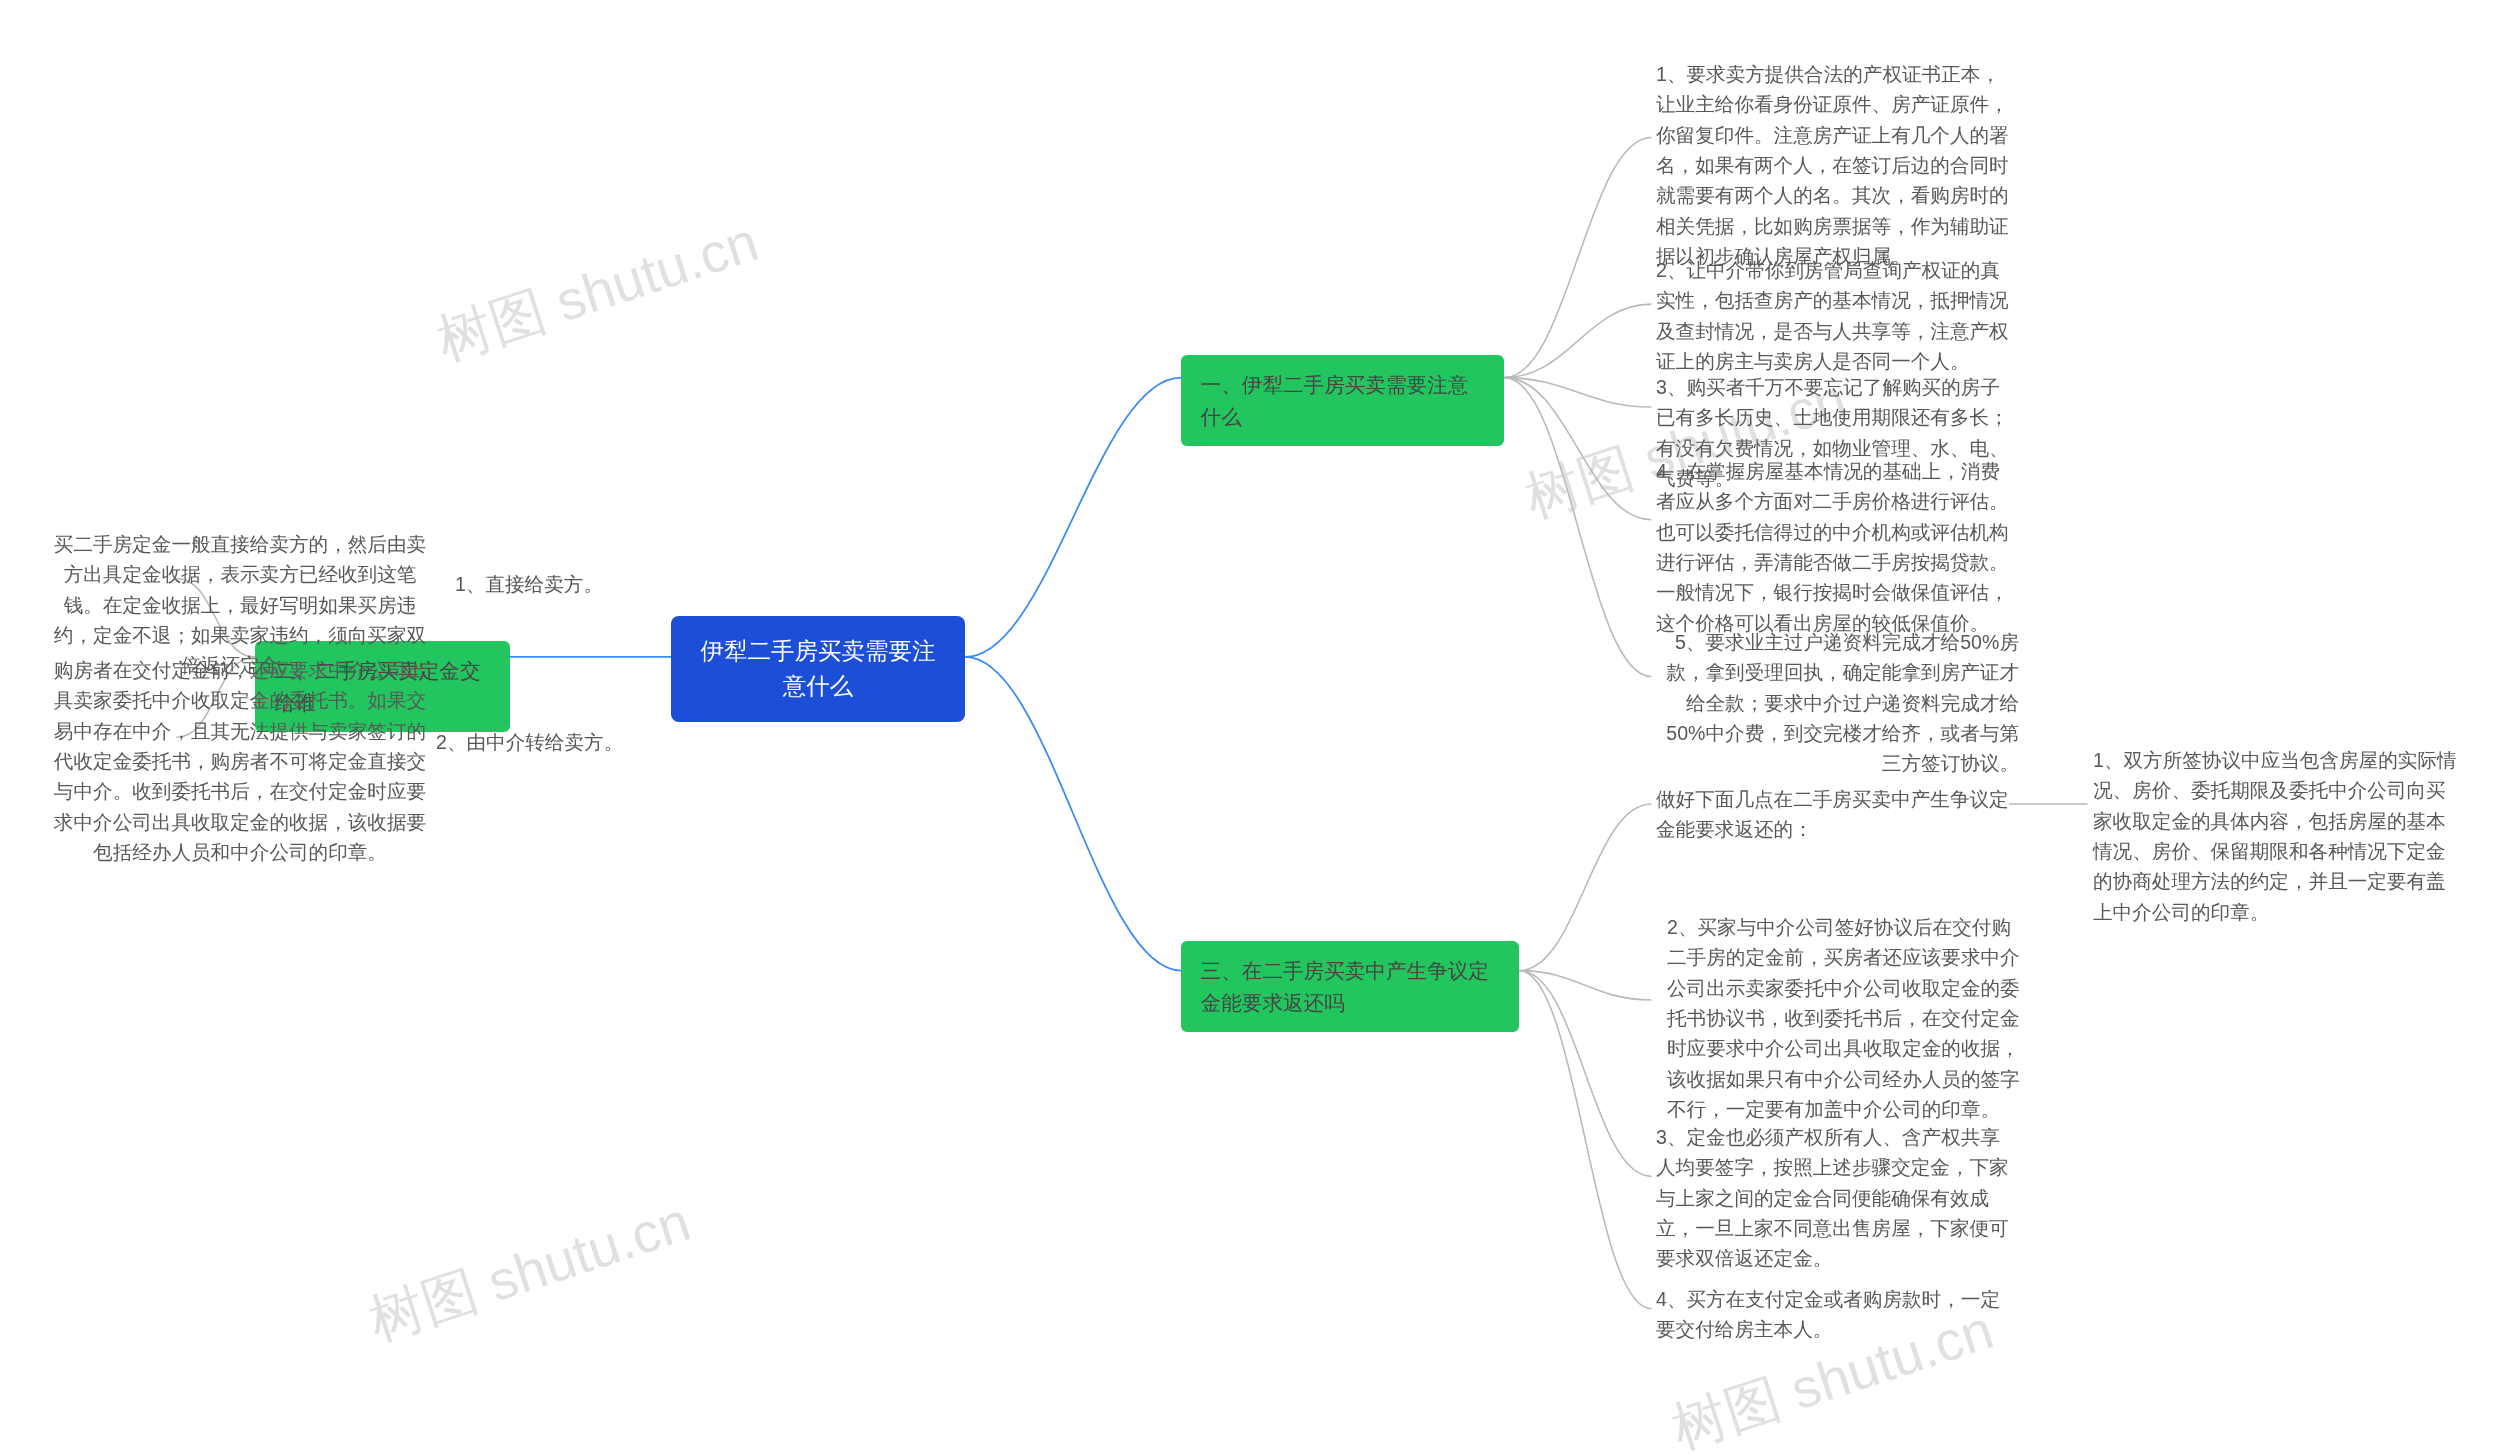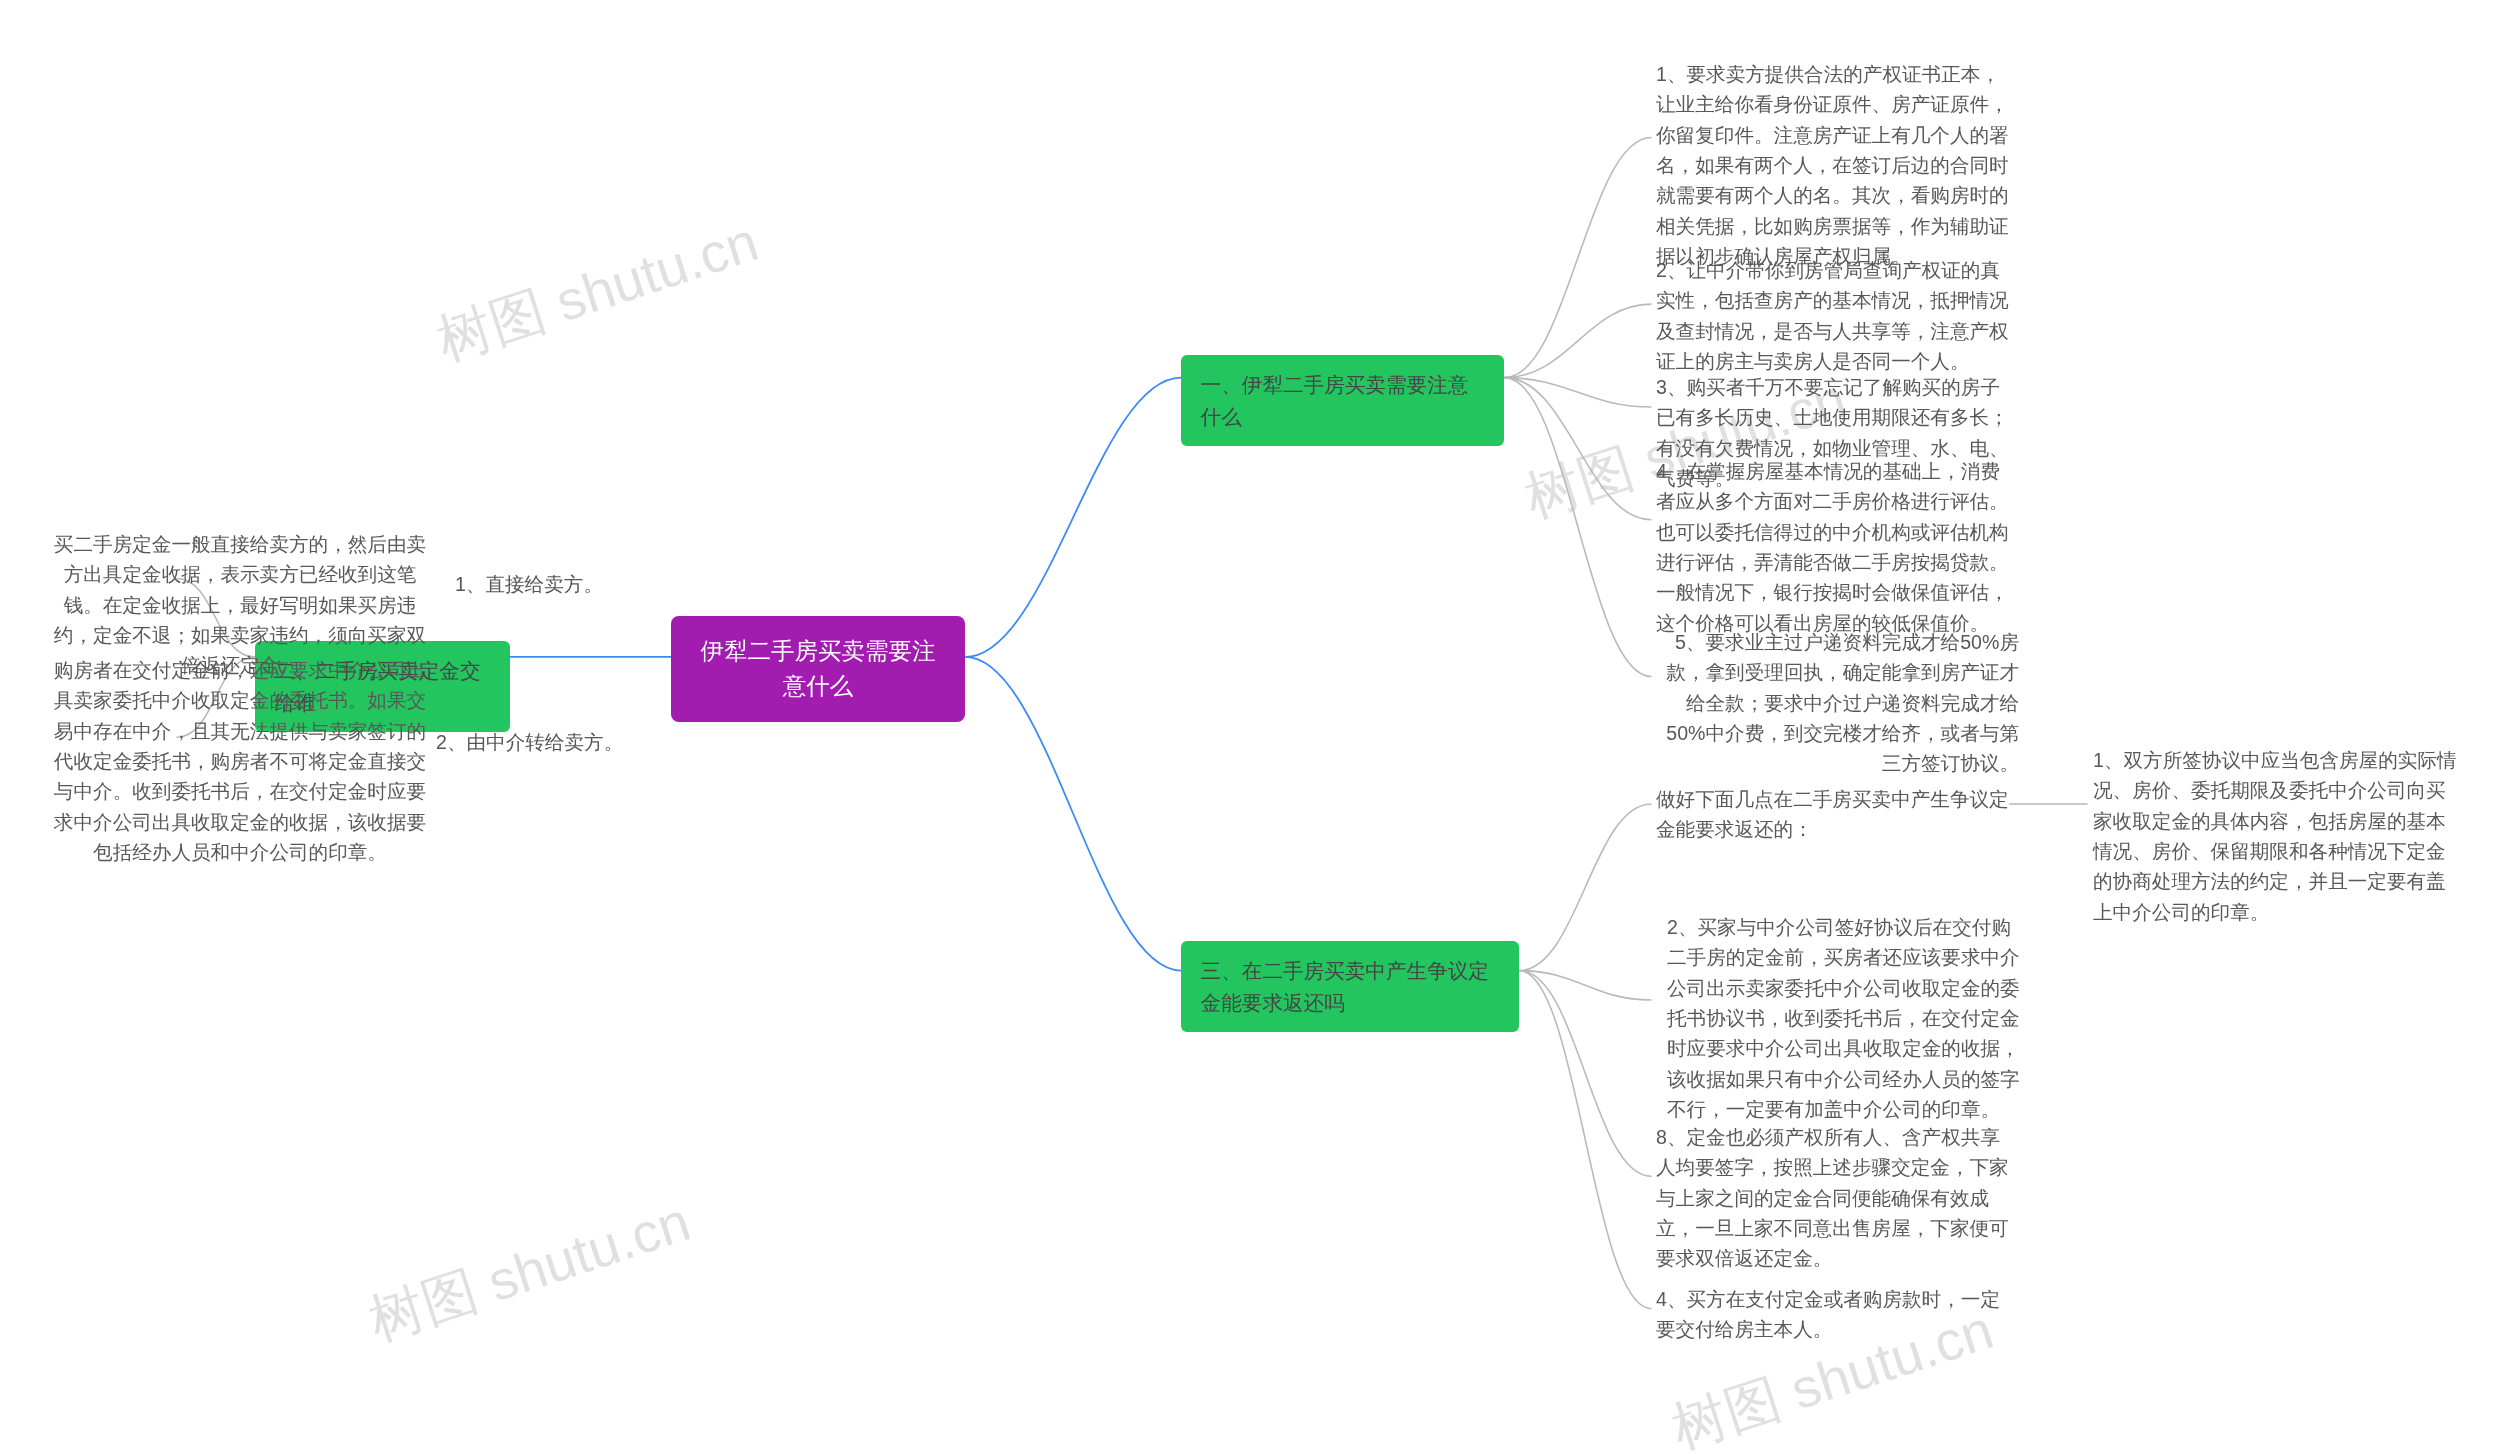--- a/index.html
+++ b/index.html
@@ -25,21 +25,21 @@
     font-weight: 400;
     pointer-events: none;
   }
   .node {
     position: absolute;
     font-size: 19.6px;
     line-height: 1.55;
     color: #5b5b5b;
   }
   .root {
-    background: #a21caf;
+    background: #1d4ed8;
     color: #ffffff;
     border-radius: 7.8px;
     padding: 17.6px 27.4px;
     text-align: center;
     width: 294px;
     font-size: 23.5px;
     line-height: 1.5;
   }
   .branch {
     background: #22c55e;
@@ -144,17 +144,17 @@
 
   <div class="node sub-branch" style="left:436px; top:725px; width:196px; text-align:left;">2、由中介转给卖方。</div>
   <div class="node left-leaf" style="left:49px; top:655px;">购房者在交付定金前，还应要求中介公司出具卖家委托中介收取定金的委托书。如果交易中存在中介，且其无法提供与卖家签订的代收定金委托书，购房者不可将定金直接交与中介。收到委托书后，在交付定金时应要求中介公司出具收取定金的收据，该收据要包括经办人员和中介公司的印章。</div>
 
   <div class="node branch" style="left:1181px; top:941px; width:338px;">三、在二手房买卖中产生争议定金能要求返还吗</div>
 
   <div class="node leaf-wide" style="left:1656px; top:784px; width:353px;">做好下面几点在二手房买卖中产生争议定金能要求返还的：</div>
   <div class="node far-leaf" style="left:2093px; top:745px;">1、双方所签协议中应当包含房屋的实际情况、房价、委托期限及委托中介公司向买家收取定金的具体内容，包括房屋的基本情况、房价、保留期限和各种情况下定金的协商处理方法的约定，并且一定要有盖上中介公司的印章。</div>
 
   <div class="node leaf" style="left:1656px; top:912px;margin-left:11px;">2、买家与中介公司签好协议后在交付购二手房的定金前，买房者还应该要求中介公司出示卖家委托中介公司收取定金的委托书协议书，收到委托书后，在交付定金时应要求中介公司出具收取定金的收据，该收据如果只有中介公司经办人员的签字不行，一定要有加盖中介公司的印章。</div>
-  <div class="node leaf" style="left:1656px; top:1122px;">8、定金也必须产权所有人、含产权共享人均要签字，按照上述步骤交定金，下家与上家之间的定金合同便能确保有效成立，一旦上家不同意出售房屋，下家便可要求双倍返还定金。</div>
+  <div class="node leaf" style="left:1656px; top:1122px;">3、定金也必须产权所有人、含产权共享人均要签字，按照上述步骤交定金，下家与上家之间的定金合同便能确保有效成立，一旦上家不同意出售房屋，下家便可要求双倍返还定金。</div>
   <div class="node leaf" style="left:1656px; top:1284px;">4、买方在支付定金或者购房款时，一定要交付给房主本人。</div>
 
 </div>
 
 
 </body></html>

